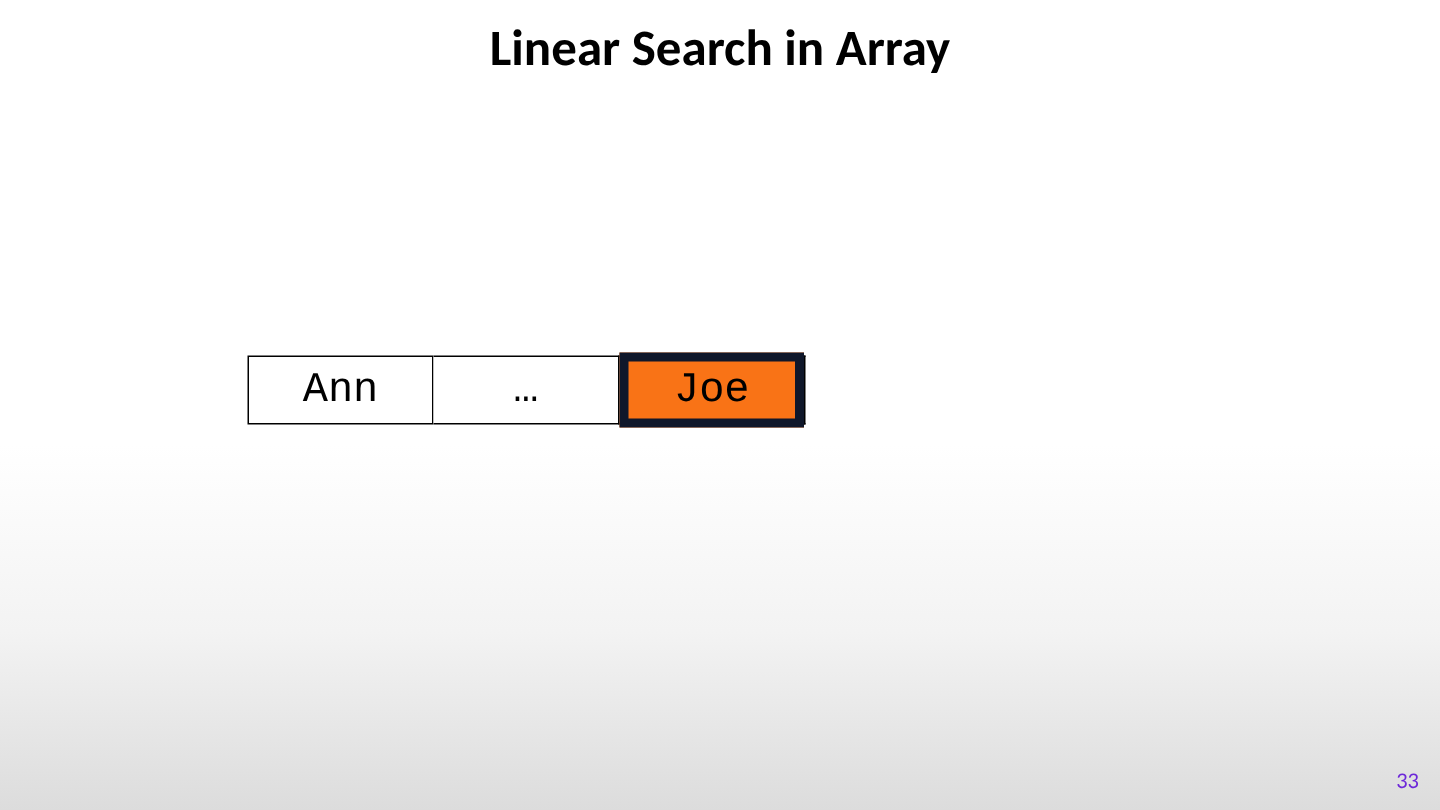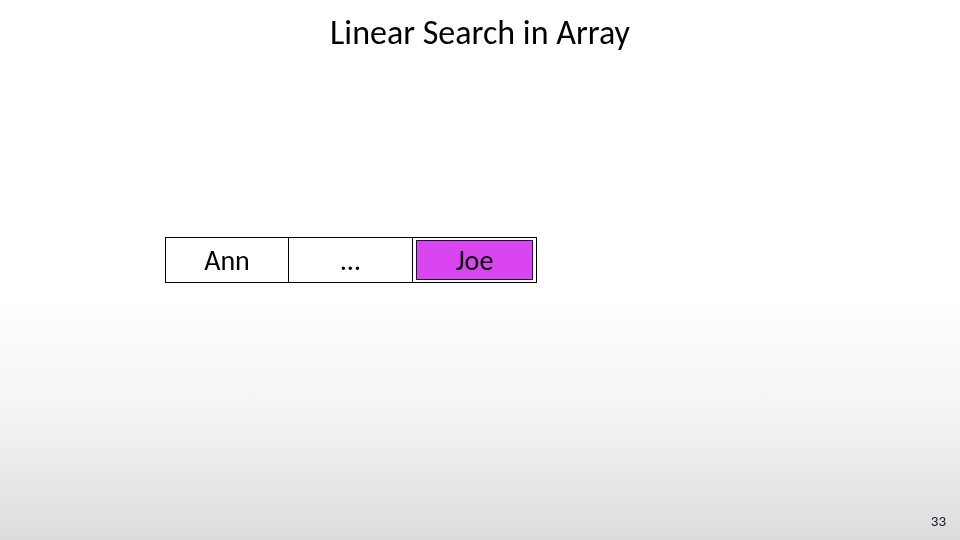--- a/index.html
+++ b/index.html
@@ -13,62 +13,63 @@
     overflow: hidden;
   }
   .title {
     position: absolute;
     top: 12px;
     left: 0;
     width: 100%;
     text-align: center;
     font-size: 34px;
     color: #000;
-    font-weight: 400;
+    font-weight: 700;
   }
   .array {
     position: absolute;
     top: 237px;
     left: 165px;
     display: flex;
   }
   .cell {
     width: 124px;
     height: 46px;
     border: 1px solid #000;
     display: flex;
     align-items: center;
     justify-content: center;
     font-size: 28px;
     background: #ffffff;
     box-sizing: border-box;
+    font-family: Liberation Mono, monospace;
   }
   .cell + .cell {
     border-left: none;
   }
   .cell .inner {
     display: flex;
     align-items: center;
     justify-content: center;
     width: 100%;
     height: 100%;
   }
   .cell.highlight .inner {
-    background: #d946ef;
+    background: #f97316;
     width: calc(100% - 8px);
     height: calc(100% - 6px);
-    border: 1px solid #0f172a;
+    border: 6px solid #0f172a;
     color: #000;
   }
   .pagenum {
     position: absolute;
     right: 14px;
     bottom: 10px;
     font-size: 15px;
-    color: #0f172a;
+    color: #6d28d9;
   }
 </style>
 </head>
 <body>
 
 <div class="title">Linear Search in Array</div>
 
 <div class="array">
   <div class="cell">
     <span class="inner">Ann</span>

